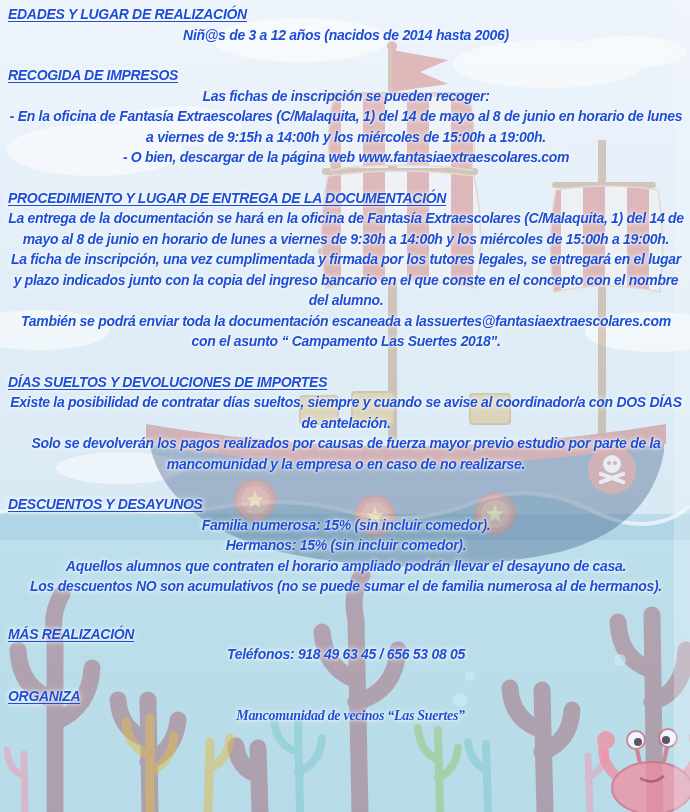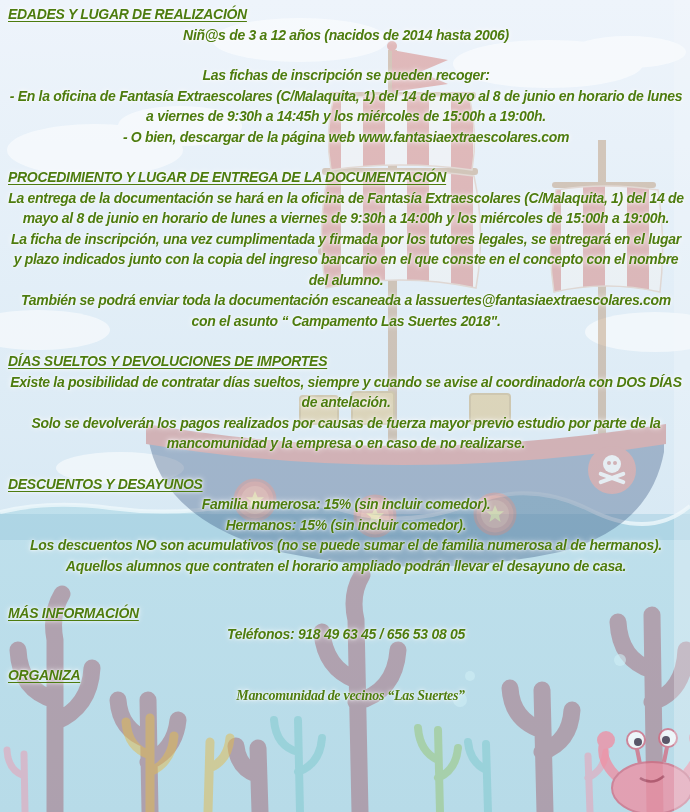--- a/index.html
+++ b/index.html
@@ -15,21 +15,21 @@
     position: absolute;
     inset: 0;
     z-index: 0;
   }
   .content {
     position: absolute;
     inset: 0;
     z-index: 1;
     box-sizing: border-box;
     padding: 4px 6px 0 8px;
-    color: #4d7c0f;
+    color: #1d4ed8;
     font-style: italic;
     font-weight: bold;
     font-size: 14px;
     line-height: 20.5px;
     letter-spacing: -0.3px;
     text-shadow: 0 0 6px rgba(255,255,255,0.95),
                  0 0 3px rgba(255,255,255,0.9),
                  0 0 1px rgba(255,255,255,0.85);
   }
   .section { margin-top: 20px; }
@@ -200,48 +200,49 @@
   </svg>
 
   <div class="content">
 
     <div class="section s1">
       <h2>EDADES Y LUGAR DE REALIZACIÓN</h2>
       <p>Niñ@s de 3 a 12 años (nacidos de 2014 hasta 2006)</p>
     </div>
 
     <div class="section s2">
+      <h2>RECOGIDA DE IMPRESOS</h2>
       <p>Las fichas de inscripción se pueden recoger:</p>
-      <p>- En la oficina de Fantasía Extraescolares (C/Malaquita, 1) del 14 de mayo al 8 de junio en horario de lunes a viernes de 9:30h a 14:45h y los miércoles de 15:00h a 19:00h.</p>
+      <p>- En la oficina de Fantasía Extraescolares (C/Malaquita, 1) del 14 de mayo al 8 de junio en horario de lunes a viernes de 9:15h a 14:00h y los miércoles de 15:00h a 19:00h.</p>
       <p>- O bien, descargar de la página web www.fantasiaextraescolares.com</p>
     </div>
 
     <div class="section s3">
       <h2>PROCEDIMIENTO Y LUGAR DE ENTREGA DE LA DOCUMENTACIÓN</h2>
       <p>La entrega de la documentación se hará en la oficina de Fantasía Extraescolares (C/Malaquita, 1) del 14 de mayo al 8 de junio en horario de lunes a viernes de 9:30h a 14:00h y los miércoles de 15:00h a 19:00h.</p>
       <p>La ficha de inscripción, una vez cumplimentada y firmada por los tutores legales, se entregará en el lugar y plazo indicados junto con la copia del ingreso bancario en el que conste en el concepto con el nombre del alumno.</p>
       <p>También se podrá enviar toda la documentación escaneada a lassuertes@fantasiaextraescolares.com con el asunto “ Campamento Las Suertes 2018".</p>
     </div>
 
     <div class="section s4">
       <h2>DÍAS SUELTOS Y DEVOLUCIONES DE IMPORTES</h2>
       <p>Existe la posibilidad de contratar días sueltos, siempre y cuando se avise al coordinador/a con DOS DÍAS de antelación.</p>
       <p>Solo se devolverán los pagos realizados por causas de fuerza mayor previo estudio por parte de la mancomunidad y la empresa o en caso de no realizarse.</p>
     </div>
 
     <div class="section s5">
       <h2>DESCUENTOS Y DESAYUNOS</h2>
       <p>Familia numerosa: 15% (sin incluir comedor).</p>
       <p>Hermanos: 15% (sin incluir comedor).</p>
+      <p>Aquellos alumnos que contraten el horario ampliado podrán llevar el desayuno de casa.</p>
       <p>Los descuentos NO son acumulativos (no se puede sumar el de familia numerosa al de hermanos).</p>
-      <p>Aquellos alumnos que contraten el horario ampliado podrán llevar el desayuno de casa.</p>
     </div>
 
     <div class="section s6">
-      <h2>MÁS INFORMACIÓN</h2>
+      <h2>MÁS REALIZACIÓN</h2>
       <p>Teléfonos: 918 49 63 45 / 656 53 08 05</p>
     </div>
 
     <div class="section s7">
       <h2>ORGANIZA</h2>
       <p class="indent">Mancomunidad de vecinos “Las Suertes”</p>
     </div>
 
   </div>
 </div>

